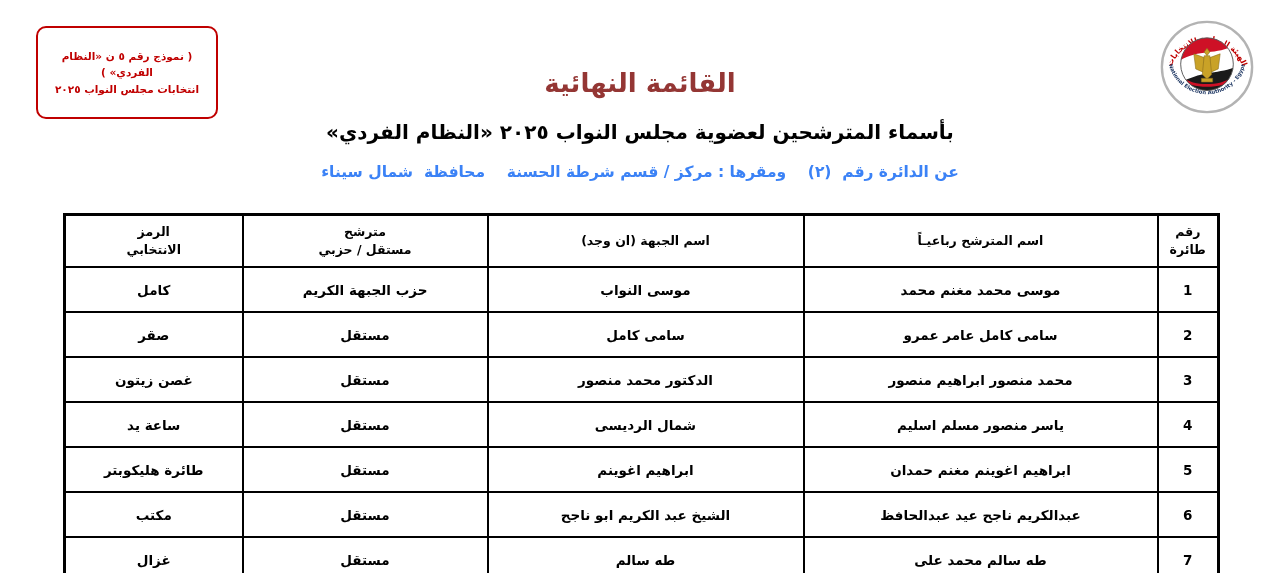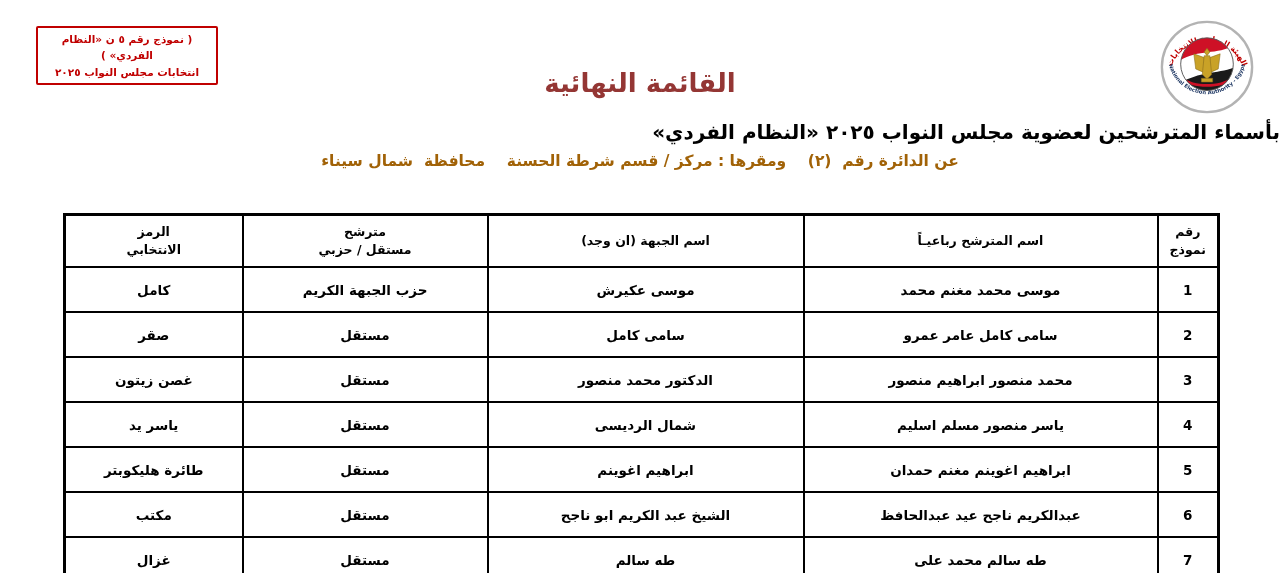--- a/index.html
+++ b/index.html
@@ -3,39 +3,39 @@
 <meta charset="utf-8">
 <style>
   html,body{margin:0;padding:0;}
   body{
     width:1280px;height:573px;position:relative;background:#ffffff;
     font-family:"DejaVu Sans",sans-serif;overflow:hidden;
   }
   
   .form-box{
     position:absolute;left:36px;top:26px;width:170px;
-    border:2px solid #C00000;border-radius:2px;
-    padding:3px 4px;text-align:center;
+    border:2px solid #C00000;border-radius:10px;
+    padding:20px 4px;text-align:center;
     color:#C00000;font-size:10.5px;font-weight:bold;line-height:1.55;
     direction:rtl;
   }
   
   .logo{position:absolute;left:1160px;top:20px;width:94px;height:94px;}
   
   .title{
     position:absolute;top:68px;left:0;width:1280px;text-align:center;
     color:#943634;font-size:26px;font-weight:bold;direction:rtl;
   }
   .subtitle{
-    position:absolute;top:120px;left:0;width:1280px;
+    position:absolute;top:120px;left:0;width:1280px;text-align:center;
     color:#000;font-size:20px;font-weight:bold;direction:rtl;
   }
   .district{
-    position:absolute;top:152px;left:0;width:1280px;text-align:center;
-    color:#a16207;font-size:15.5px;font-weight:bold;direction:rtl;white-space:pre-wrap;
+    position:absolute;top:163px;left:0;width:1280px;text-align:center;
+    color:#3b82f6;font-size:15.5px;font-weight:bold;direction:rtl;white-space:pre-wrap;
   }
   
   table.list{
     position:absolute;top:213px;left:63px;width:1155px;
     border-collapse:collapse;table-layout:fixed;direction:rtl;
     border:3px solid #000;
   }
   table.list th,table.list td{
     border:2px solid #000;text-align:center;vertical-align:middle;
     color:#000;font-weight:bold;padding:2px 4px;overflow:hidden;
@@ -100,39 +100,39 @@
     <col class="c-serial">
       <col class="c-name">
       <col class="c-fame">
       <col class="c-affil">
       <col class="c-symbol">
   </colgroup>
   <thead>
     <tr>
       <th>
         <div>رقم</div>
-        <div>نموذج</div>
+        <div>طائرة</div>
       </th>
       <th>اسم المترشح رباعيـاً</th>
       <th>اسم الجبهة (ان وجد)</th>
       <th>
         <div>مترشح</div>
         <div>مستقل / حزبي</div>
       </th>
       <th>
         <div>الرمز</div>
         <div>الانتخابي</div>
       </th>
     </tr>
   </thead>
   <tbody>
       <tr>
         <td>1</td>
         <td>موسى محمد مغنم محمد</td>
-        <td>موسى عكيرش</td>
+        <td>موسى النواب</td>
         <td>حزب الجبهة الكريم</td>
         <td>كامل</td>
       </tr>
       <tr>
         <td>2</td>
         <td>سامى كامل عامر عمرو</td>
         <td>سامى كامل</td>
         <td>مستقل</td>
         <td>صقر</td>
       </tr>
@@ -141,21 +141,21 @@
         <td>محمد منصور ابراهيم منصور</td>
         <td>الدكتور محمد منصور</td>
         <td>مستقل</td>
         <td>غصن زيتون</td>
       </tr>
       <tr>
         <td>4</td>
         <td>ياسر منصور مسلم اسليم</td>
         <td>شمال الرديسى</td>
         <td>مستقل</td>
-        <td>ياسر يد</td>
+        <td>ساعة يد</td>
       </tr>
       <tr>
         <td>5</td>
         <td>ابراهيم اغوينم مغنم حمدان</td>
         <td>ابراهيم اغوينم</td>
         <td>مستقل</td>
         <td>طائرة هليكوبتر</td>
       </tr>
       <tr>
         <td>6</td>

